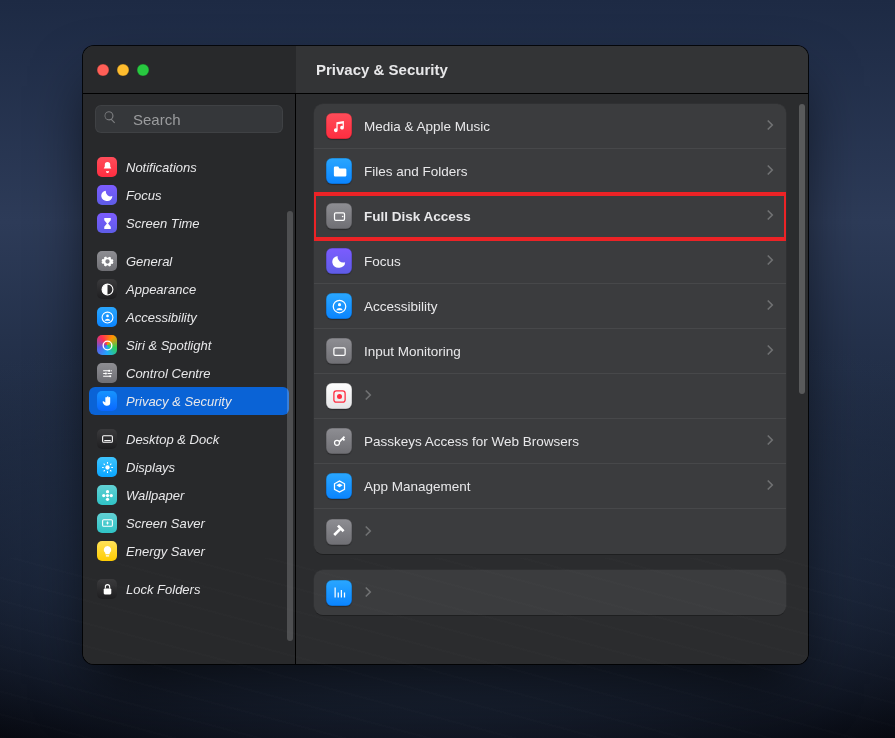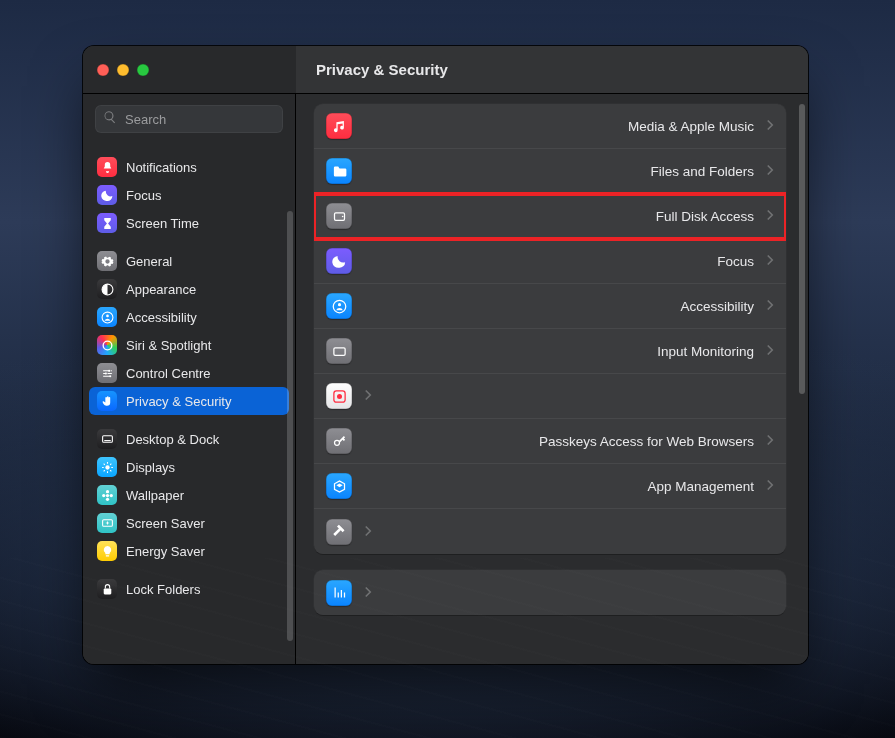--- a/index.html
+++ b/index.html
@@ -34,46 +34,46 @@
   .tl-dot{width:12px;height:12px;border-radius:50%;box-shadow:inset 0 0 0 .5px rgba(0,0,0,.3);}
   .tl-close{background:#ff5f57;} .tl-min{background:#febc2e;} .tl-zoom{background:#28c840;}
 
   
   .sidebar{grid-column:1;grid-row:2;background:var(--sidebar);display:flex;flex-direction:column;
     position:relative;border-right:1px solid #000;}
   .search{margin:11px 12px 8px;background:var(--search-bg);border-radius:6px;height:28px;
     display:flex;align-items:center;padding:0 8px;color:var(--muted);gap:6px;
     box-shadow:inset 0 0 0 1px rgba(255,255,255,.05);}
   .search svg{width:14px;height:14px;opacity:.7;}
-  .search input{flex:1;background:none;border:0;outline:0;color:var(--text);font-size:13px;}
+  .search input{flex:1;background:none;border:0;outline:0;color:var(--text);font-size:15px;margin-left:8px;}
   .search input::placeholder{color:var(--muted);}
-  .sb-scroll{flex:1;overflow:hidden;padding:2px 6px 0; position:relative;}
+  .sb-scroll{flex:1;overflow:hidden;padding:2px 6px 0; position:relative;font-style:italic;}
   .sb-group{margin-top:10px;}
   .sb-item{display:flex;align-items:center;gap:9px;height:28px;padding:0 8px;border-radius:6px;
     color:var(--text);font-size:13px;cursor:default;}
   .sb-item.selected{background:var(--selected);}
   .sb-ico{width:20px;height:20px;border-radius:5px;display:flex;align-items:center;justify-content:center;flex:0 0 20px;}
   .sb-ico svg{width:13px;height:13px;fill:#fff;}
   .sb-overflow-scroll{position:absolute;right:2px;top:70px;width:6px;height:430px;border-radius:3px;background:rgba(255,255,255,.18);}
 
   
   .content{grid-column:2;grid-row:2;background:var(--panel);position:relative;overflow:hidden;}
   .content-scroll{position:absolute;right:3px;top:10px;width:6px;height:290px;border-radius:3px;background:rgba(255,255,255,.22);}
-  .cardstack{padding:10px 22px 18px 18px;text-align:right;}
+  .cardstack{padding:10px 22px 18px 18px;}
   .card{background:linear-gradient(var(--row-top),var(--row-top));border-radius:9px;overflow:hidden;margin-bottom:16px;
     box-shadow:0 0 0 .5px rgba(255,255,255,.05), 0 1px 0 rgba(0,0,0,.4);}
   .row{display:flex;align-items:center;height:45px;padding:0 12px;gap:12px;position:relative;}
   .row:not(:last-child){border-bottom:1px solid var(--divider);}
   .row .ico{width:26px;height:26px;border-radius:6px;display:flex;align-items:center;justify-content:center;flex:0 0 26px;
     box-shadow:inset 0 0 0 .5px rgba(0,0,0,.3), 0 1px 1px rgba(0,0,0,.3);}
   .row .ico svg{width:15px;height:15px;fill:#fff;}
   .row .label{flex:1;color:var(--text);font-size:13.5px;}
   .row .chev{color:#6f7072;}
   .row .chev svg{width:8px;height:12px;fill:none;stroke:#707173;stroke-width:2.2;}
-  .row.highlight{outline:4px solid var(--highlight-red);outline-offset:-2px;z-index:2;}
+  .row.highlight{outline:4px solid var(--highlight-red);outline-offset:-2px;z-index:2;font-weight:bold;}
 
   
   .bg-red{background:linear-gradient(#ff4d5a,#ff2d40);} .bg-blue{background:linear-gradient(#2aa7ff,#0a84ff);}
   .bg-purple{background:linear-gradient(#7c5cff,#5e5ce6);} .bg-grey{background:linear-gradient(#8e8e93,#6f6f74);}
   .bg-black{background:linear-gradient(#3a3a3c,#1e1e20);} .bg-white{background:linear-gradient(#fefefe,#e5e5e7);}
   .bg-white svg{fill:#555!important;} .bg-teal{background:linear-gradient(#62d1d4,#2fc3c6);}
   .bg-cyan{background:linear-gradient(#3ec5ff,#0aa5ff);} .bg-pink{background:linear-gradient(#ff5a7d,#ff2d55);}
   .bg-siri{background:conic-gradient(from 180deg,#1fa8ff,#5e5ce6,#ff2d55,#ff9500,#30d158,#1fa8ff);}
   .bg-yellow{background:linear-gradient(#ffe259,#ffcc00);}
   .bg-hand{background:linear-gradient(#1694ff,#0a68ff);}

